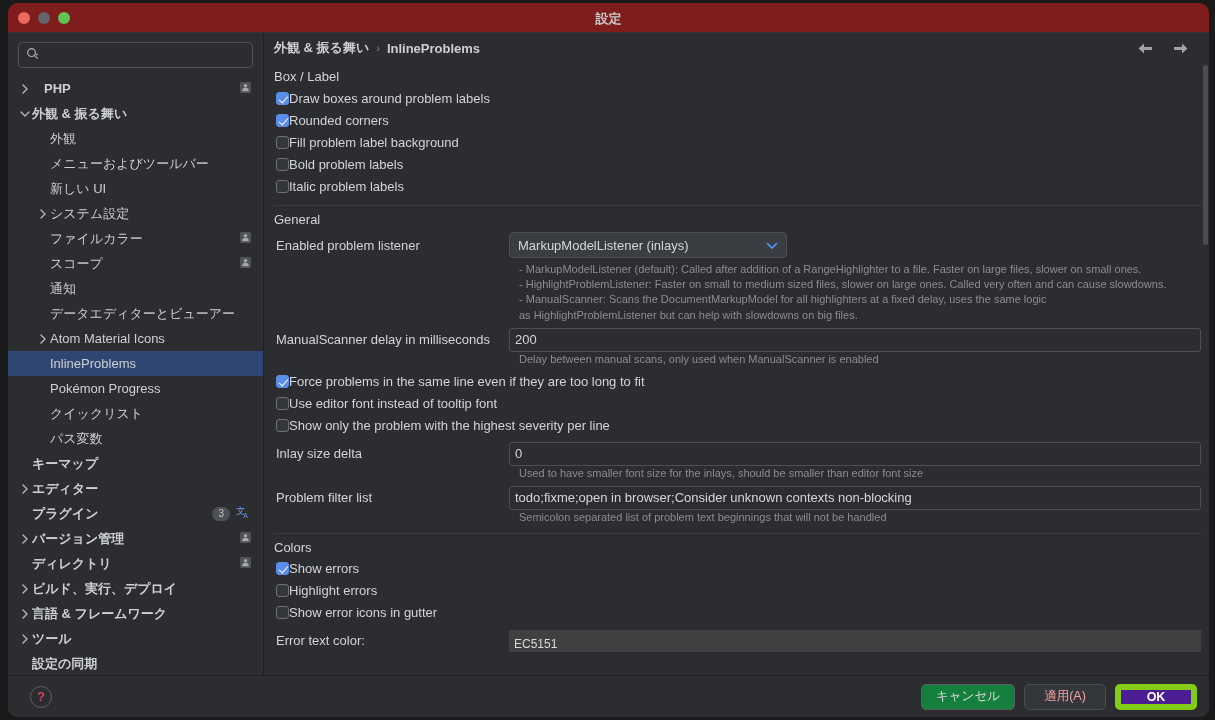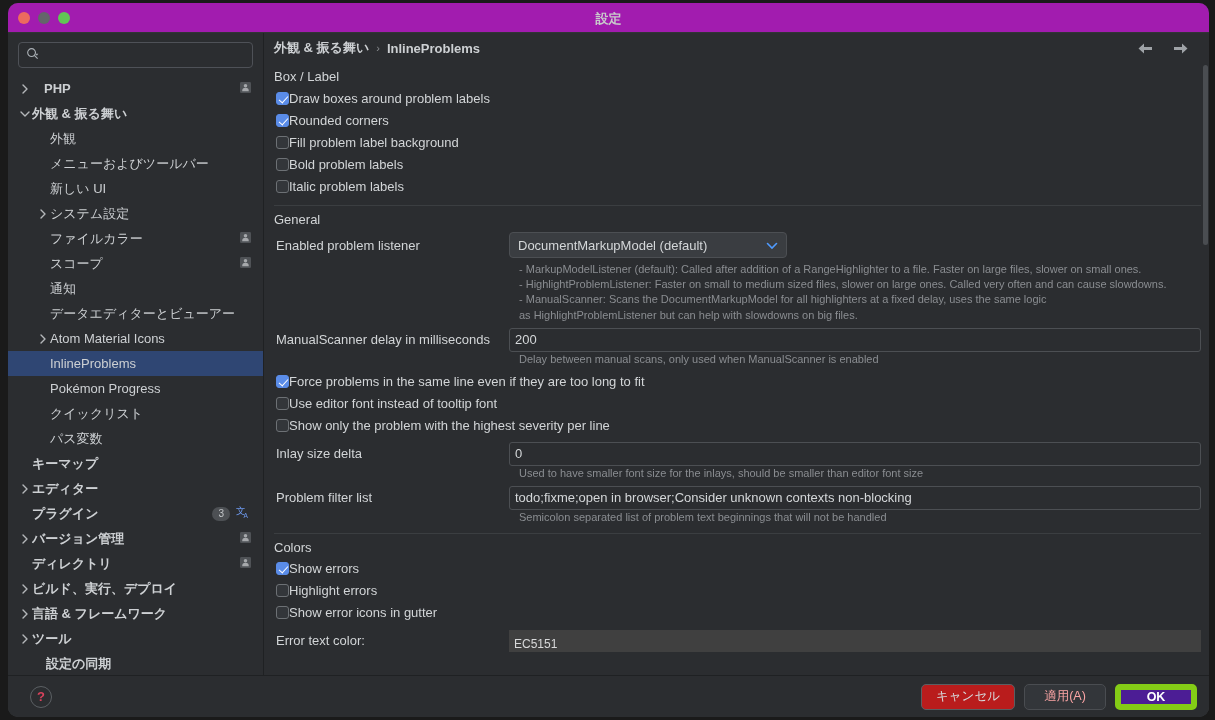--- a/index.html
+++ b/index.html
@@ -15,21 +15,21 @@
     width: 1201px; height: 714px;
     background: #3c3f41;
     border-radius: 10px;
     overflow: hidden;
     display: flex;
     flex-direction: column;
   }
   
   .titlebar {
     height: 30px;
-    background: #a21caf;
+    background: #7f1d1d;
     position: relative;
     flex: 0 0 30px;
     border-bottom: 1px solid #323436;
   }
   .traffic { position: absolute; left: 10px; top: 9px; display: flex; gap: 8px; }
   .dot { width: 12px; height: 12px; border-radius: 50%; }
   .dot.red { background: #ec6a5f; }
   .dot.yellow { background: #64656a; }
   .dot.green { background: #61c555; }
   .wtitle {
@@ -236,21 +236,21 @@
     height: 26px;
     border-radius: 5px;
     font-size: 12.5px;
     display: flex; align-items: center; justify-content: center;
     padding: 0 14px;
     margin-left: 9px;
     cursor: pointer;
     font-family: "Liberation Sans", sans-serif;
   }
   .btn.secondary {
-    background: #b91c1c;
+    background: #15803d;
     border: 1px solid #5a5e62;
     color: #d6d8da;
     min-width: 92px;
   }
   .btn.disabled {
     background: #33363a;
     border: 1px solid #4a4d51;
     color: #fca5a5;
     min-width: 82px;
   }
@@ -451,21 +451,21 @@
             <span class="lbl">言語 &amp; フレームワーク</span>
           </div>
           <div class="node bold" style="padding-left: 10px;">
             <span class="arrow">
               <svg width="8" height="10" viewBox="0 0 8 10">
                 <path d="M2 1 L6 5 L2 9" stroke="#b4b7ba" stroke-width="1.4" fill="none" stroke-linecap="round" stroke-linejoin="round"></path>
               </svg>
             </span>
             <span class="lbl">ツール</span>
           </div>
-          <div class="node bold" style="padding-left: 24px;">
+          <div class="node bold" style="padding-left: 10px;">
             <span class="arrow"></span>
             <span class="lbl">設定の同期</span>
           </div>
         </div>
     </div>
 
     <div class="main">
 
       <div class="breadcrumb">
         <span>外観 &amp; 振る舞い</span>
@@ -513,21 +513,21 @@
             </div>
           </div>
 
         <div class="hr"></div>
 
         <div class="section-title">General</div>
 
         <div class="field-row">
           <div class="field-label">Enabled problem listener</div>
           <div class="combo">
-            <span class="cval">DocumentMarkupModel (default)</span>
+            <span class="cval">MarkupModelListener (inlays)</span>
             <span>
               <svg width="12" height="9" viewBox="0 0 12 9">
                 <path d="M1.5 2.5 L6 7 L10.5 2.5" stroke="#4f9bff" stroke-width="1.6" fill="none" stroke-linecap="round"></path>
               </svg>
             </span>
           </div>
         </div>
         <div class="hint-block" id="listener-hints">
             <div>- MarkupModelListener (default): Called after addition of a RangeHighlighter to a file. Faster on large files, slower on small ones.</div>
             <div>- HighlightProblemListener: Faster on small to medium sized files, slower on large ones. Called very often and can cause slowdowns.</div>

